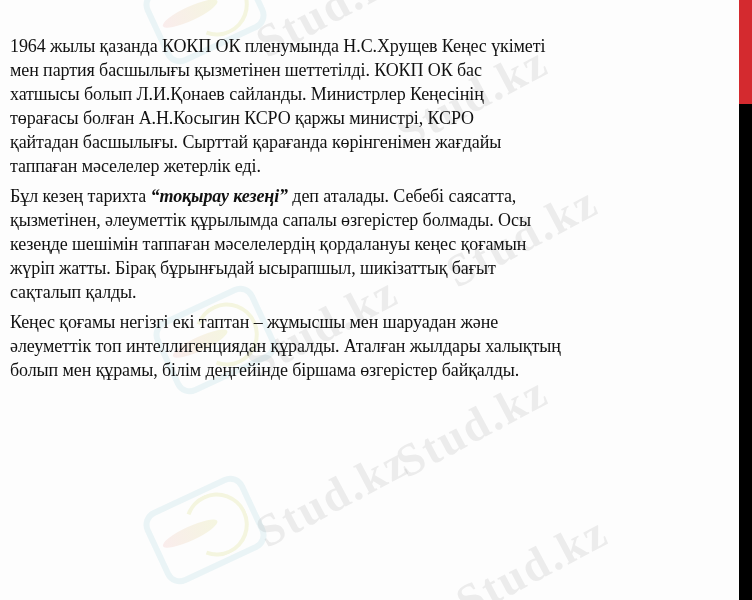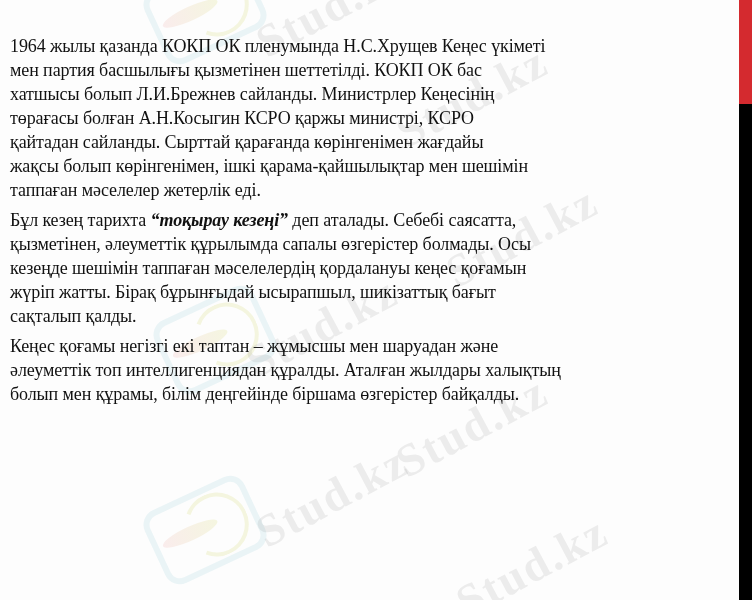--- a/index.html
+++ b/index.html
@@ -68,24 +68,23 @@
 
   <div class="side-bar">
     <div class="red"></div>
     <div class="black"></div>
   </div>
 
   <div class="content" id="content">
       <p class="para">
         <span class="line"><span>1964 жылы қазанда КОКП ОК пленумында Н.С.Хрущев Кеңес үкіметі</span></span>
         <span class="line"><span>мен партия басшылығы қызметінен шеттетілді. </span><b>КОКП ОК бас</b></span>
-        <span class="line"><b>хатшысы болып Л.И.Брежнев сайланды</b><span>. Министрлер Кеңесінің</span></span>
+        <span class="line"><b>хатшысы болып Л.И.Қонаев сайланды</b><span>. Министрлер Кеңесінің</span></span>
         <span class="line"><span>төрағасы болған </span><b>А.Н.Косыгин КСРО қаржы министрі</b><span>, КСРО</span></span>
-        <span class="line"><b>қайтадан сайланды</b><span>. Сырттай қарағанда көрінгенімен жағдайы</span></span>
-        <span class="line"><span>жақсы болып көрінгенімен, ішкі қарама-қайшылықтар мен шешімін</span></span>
+        <span class="line"><b>қайтадан басшылығы</b><span>. Сырттай қарағанда көрінгенімен жағдайы</span></span>
         <span class="line"><span>таппаған мәселелер жетерлік еді.</span></span>
       </p>
       <p class="para">
         <span class="line"><span>Бұл кезең тарихта </span><span class="bi">“тоқырау кезеңі”</span><span> деп аталады. Себебі саясатта,</span></span>
         <span class="line"><span>қызметінен, әлеуметтік құрылымда сапалы өзгерістер болмады. Осы</span></span>
         <span class="line"><span>кезеңде шешімін таппаған мәселелердің қордалануы кеңес қоғамын</span></span>
         <span class="line"><span>жүріп жатты. Бірақ бұрынғыдай ысырапшыл, шикізаттық бағыт</span></span>
         <span class="line"><span>сақталып қалды.</span></span>
       </p>
       <p class="para">

